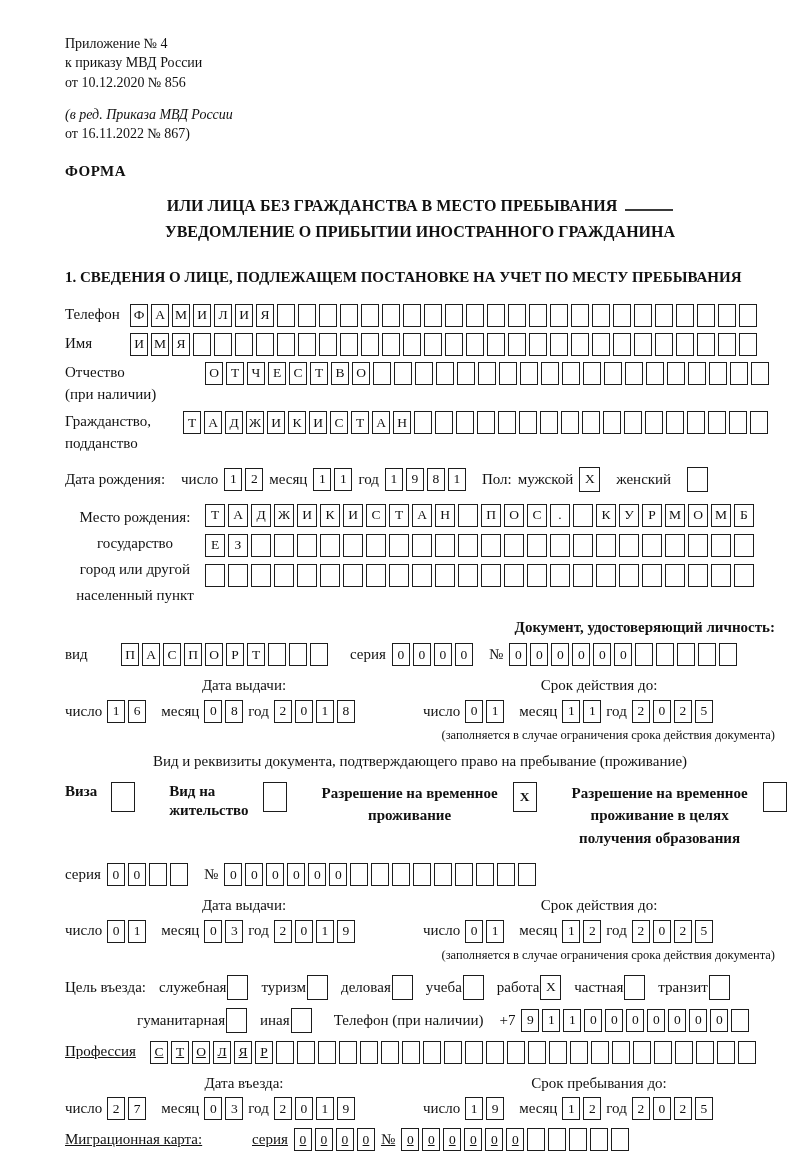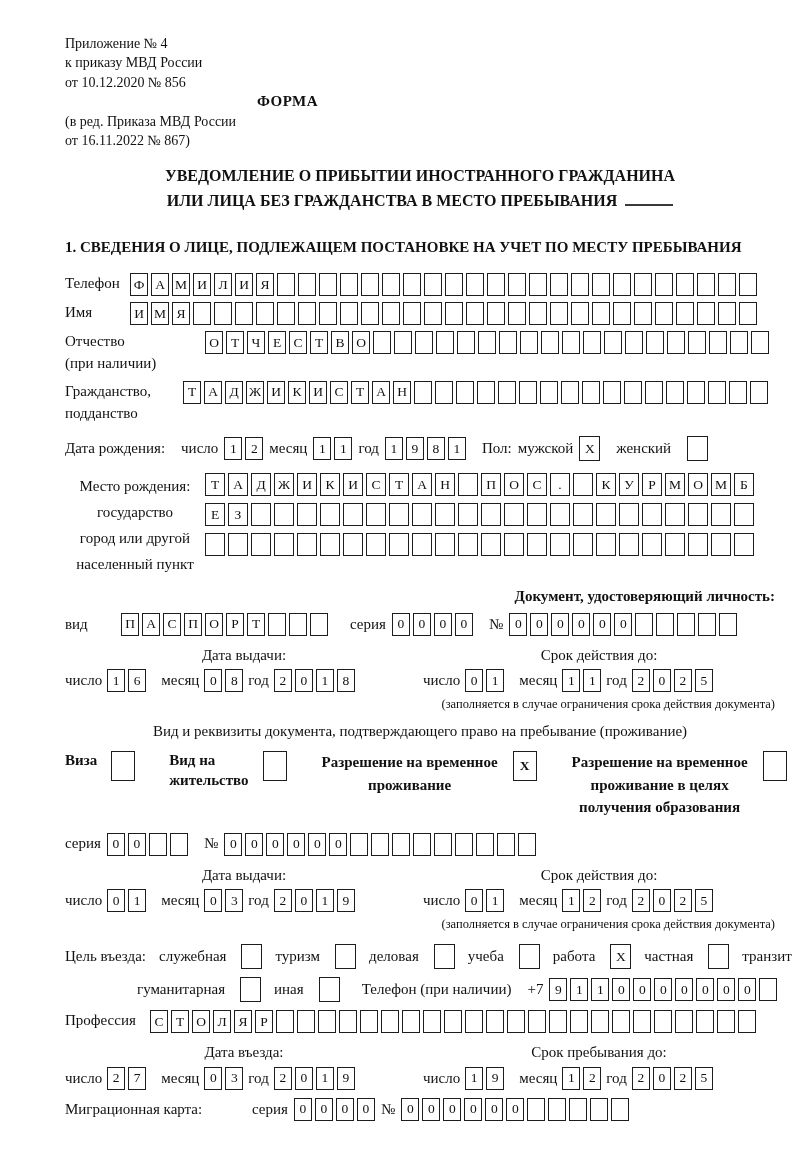--- a/index.html
+++ b/index.html
@@ -4,23 +4,23 @@
 <style>
   html,body { margin:0; padding:0; background:#ffffff; }
   .page {
     width:800px; height:1163px; box-sizing:border-box; overflow:hidden;
     background:#ffffff; color:#111;
     padding:34px 25px 0 65px;
     font-family:"Liberation Serif","DejaVu Serif",serif;
     font-size:15px; line-height:1.3;
   }
   
-  .hdr { display:flex; flex-direction:row; align-items:center; }
+  .hdr { display:flex; flex-direction:column; align-items:flex-start; }
   .hdr-block { width:192px; text-align:left; font-size:14px; line-height:1.38; }
-  .mt4 { margin-top:20px; }
+  .mt4 { margin-top:13px;font-style:italic; }
   .forma { font-weight:bold; font-size:15px; margin-top:18px; letter-spacing:0.5px; padding-right:6px; }
   
   .title { text-align:center; font-weight:bold; font-size:16px; line-height:1.6; margin-top:12px; }
   .blank { display:inline-block; width:48px; border-bottom:2px solid #3a3a3a; height:0.9em; margin-left:8px; }
   .sec1 { font-weight:bold; font-size:15px; margin-top:24px; white-space:nowrap; }
   
   .frow { display:flex; align-items:flex-start; margin-top:6px; }
   .irow { display:flex; align-items:center; margin-top:8px; gap:6px; white-space:nowrap; }
   .tight { gap:5px; margin-top:0; }
   .flabel { flex:none; line-height:1.45; }
@@ -29,62 +29,62 @@
   .boxes { display:flex; gap:3px; flex:none; }
   .cbox {
     box-sizing:border-box; flex:none;
     width:18px; height:23px; border:1.6px solid #1d1d1d; background:#fff;
     display:flex; align-items:center; justify-content:center;
     font-size:13.5px;
   }
   .wide .cbox { width:20px; }
   .lgbox .cbox { width:21px; height:25px; }
   .xlbox .cbox { width:24px; height:30px; }
-  .mt6 { margin-top:6px; } .mt7 { margin-top:7px; } .mt8 { margin-top:8px; }
+  .mt6 { margin-top:6px; } .mt7 { margin-top:7px; } .mt8 { margin-top:8px;text-decoration:underline; }
   .mt12 { margin-top:12px; } .mt14 { margin-top:14px; } .mt16 { margin-top:16px; }
   .ml10 { margin-left:10px; } .ml16 { margin-left:16px; }
   .lh26 { line-height:26px;text-align:center; }
   .center-b { text-align:right; font-weight:bold; margin-top:10px; }
   
   .datecols { display:flex; margin-top:10px; }
   .datecol-l { width:358px; flex:none; }
   .datecol-r { flex:1; }
   .dctitle { text-align:center; margin-bottom:4px; }
   .note-r { text-align:right; font-size:12.5px; margin-top:4px; }
   .para { margin-top:9px;text-align:center; }
   
   .permit-row { display:flex; align-items:flex-start; margin-top:10px;font-weight:bold; }
   .pitem { display:flex; align-items:flex-start; }
   .pitem + .pitem { margin-left:34px; }
   .pgap { margin-left:14px; }
   .plines { text-align:center; line-height:1.5; }
   .plines-w { width:178px; }
   
-  .opt { display:flex; align-items:center; gap:15px; margin-left:7px; }
+  .opt { display:flex; align-items:center; gap:1px; margin-left:7px; }
   .indent65 { margin-left:65px; }
 </style>
 </head>
 <body>
 
 <div class="page">
 
   <div class="hdr">
     <div class="hdr-block">
       <div>Приложение № 4</div>
       <div>к приказу МВД России</div>
       <div>от 10.12.2020 № 856</div>
       <div class="mt4">(в ред. Приказа МВД России</div>
       <div>от 16.11.2022 № 867)</div>
     </div>
     <div class="forma">ФОРМА</div>
   </div>
 
   <div class="title">
+    <div><span>ИЛИ ЛИЦА БЕЗ ГРАЖДАНСТВА В МЕСТО ПРЕБЫВАНИЯ</span><span class="blank"></span></div>
     <div>УВЕДОМЛЕНИЕ О ПРИБЫТИИ ИНОСТРАННОГО ГРАЖДАНИНА</div>
-    <div><span>ИЛИ ЛИЦА БЕЗ ГРАЖДАНСТВА В МЕСТО ПРЕБЫВАНИЯ</span><span class="blank"></span></div>
   </div>
 
   <div class="sec1">1. СВЕДЕНИЯ О ЛИЦЕ, ПОДЛЕЖАЩЕМ ПОСТАНОВКЕ НА УЧЕТ ПО МЕСТУ ПРЕБЫВАНИЯ</div>
 
   <div class="frow mt16">
     <div class="flabel w65">Телефон</div>
     <div class="boxes">
         <div class="cbox">Ф</div>
         <div class="cbox">А</div>
         <div class="cbox">М</div>

